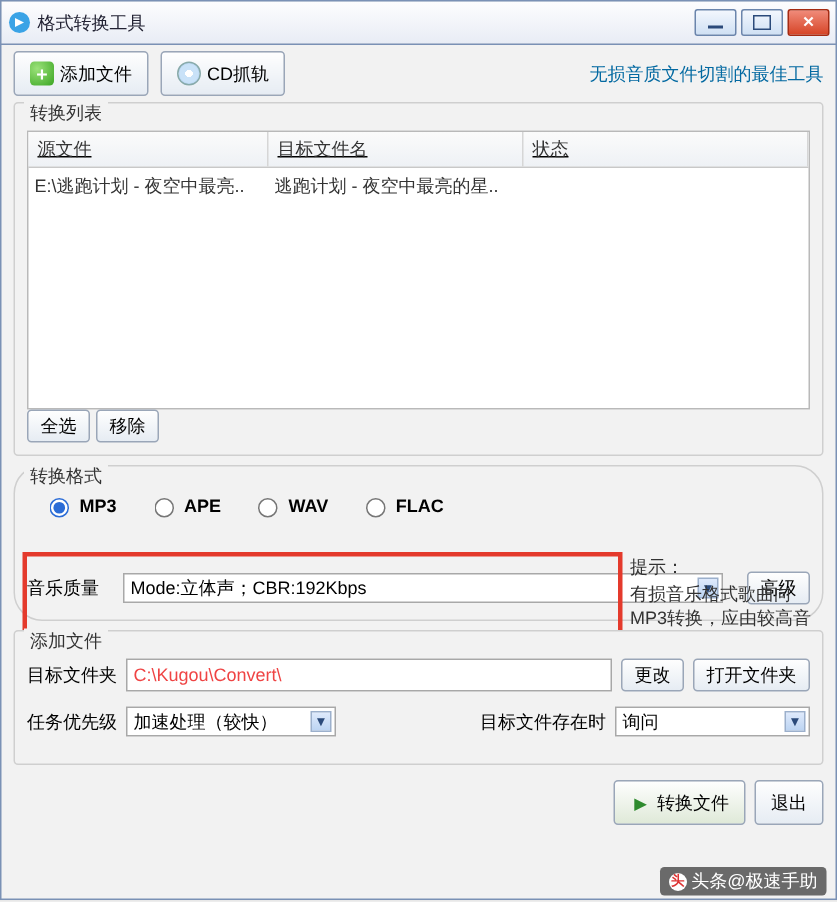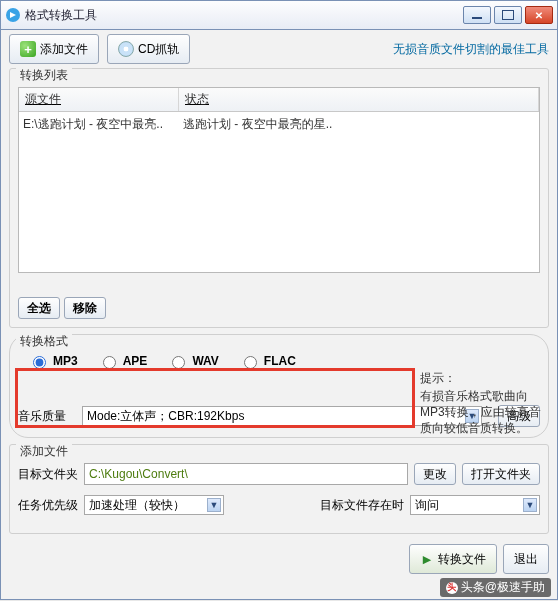--- a/index.html
+++ b/index.html
@@ -26,37 +26,37 @@
 .grp { border: 1px solid #cfcfcf; border-radius:3px; margin-bottom:6px; padding: 18px 8px 8px 8px; position:relative; background:#f2f2f2;}
 .grp-title{ position:absolute; top:-2px; left:6px; background:#f2f2f2; padding:0 4px; color:#333;}
 
 .table{ border:1px solid #b9b9b9; background:#fff; height:186px; }
 .thead{display:flex;background:linear-gradient(#fbfbfb,#eef1f5);border-bottom:1px solid #c8c8c8;text-decoration:underline;}
 .th{padding:3px 6px;border-right:1px solid #d6d6d6;color:#333;}
 .th.c1{width:160px;} .th.c2{width:170px;} .th.c3{flex:1;}
 .tbody{padding:4px 4px; color:#333;}
 .trow{display:flex;} .td.c1{width:160px;overflow:hidden;white-space:nowrap;} .td.c2{width:170px;overflow:hidden;white-space:nowrap;} .td.c3{flex:1;}
 
-.rowbtns{margin-top:24px;display:flex;gap:4px;font-weight:bold;}
+.rowbtns{margin-top:0;display:flex;gap:4px;}
 
 .redbox{border:3px solid #e43a2c;position:absolute;left:14px;top:338px;width:400px;height:60px;pointer-events:none;}
 
 .fmt-radios{display:flex;gap:20px;align-items:center;padding-left:10px;}
 .rlabel{display:flex;align-items:center;gap:4px;font-weight:bold;font-size:14px;}
 .rlabel input{accent-color:#2b6cd6;}
 
 .hint{position:absolute;right:12px;top:340px;width:125px;color:#333;line-height:16px;}
 .hint-title{margin-bottom:2px;}
 
 .qrow{display:flex;align-items:center;gap:16px;margin-top:36px;}
 .combo{flex:1;height:20px;border:1px solid #a8a8a8;background:#fff;display:flex;align-items:center;justify-content:space-between;padding:0 2px 0 4px;}
 .combo .arrow{width:14px;height:14px;border:1px solid #9cb0cc;background:linear-gradient(#dfeafc,#bcd4f2);display:flex;align-items:center;justify-content:center;font-size:9px;color:#2b4a7a;}
 
 .setrow{display:flex;align-items:center;gap:6px;margin-bottom:10px;}
-.txt{flex:1;height:22px;border:1px solid #a8a8a8;background:#fff;padding:0 4px;display:flex;align-items:center;color:#4d7c0f;}
+.txt{flex:1;height:22px;border:1px solid #a8a8a8;background:#fff;padding:0 4px;display:flex;align-items:center;color:#ef4444;}
 
 .bottom-btns{display:flex;justify-content:flex-end;gap:6px;margin-top:10px;}
 .btn.primary{background:linear-gradient(#fefefe,#dfe9d8);}
 
 .watermark{position:absolute;right:6px;bottom:2px;color:#fff;background:rgba(60,60,60,.75);border-radius:3px;padding:1px 6px;font-size:11px;display:flex;align-items:center;gap:3px;}
 .watermark .wm-ic{width:12px;height:12px;border-radius:50%;background:#fff;color:#d33;display:inline-flex;align-items:center;justify-content:center;font-size:9px;font-weight:bold;}
 
 .icon-plus{width:16px;height:16px;display:inline-block;position:relative;}
 .icon-plus::before{content:"";position:absolute;inset:0;background:radial-gradient(circle at 30% 30%,#9be27a,#3aa522);border-radius:3px;}
 .icon-plus::after{content:"+";position:absolute;inset:0;display:flex;align-items:center;justify-content:center;color:#fff;font-weight:bold;font-size:13px;}
@@ -95,20 +95,21 @@
     </div>
     <div class="spacer"></div>
     <span class="lossless">无损音质文件切割的最佳工具</span>
   </div>
 
   <div class="grp">
     <span class="grp-title">转换列表</span>
     <div class="table">
       <div class="thead">
         <div class="th c1">源文件</div>
+        <div class="th c2">目标文件名</div>
         <div class="th c3">状态</div>
       </div>
       <div class="tbody">
         <div class="trow">
           <div class="td c1">E:\逃跑计划 - 夜空中最亮..</div>
           <div class="td c2">逃跑计划 - 夜空中最亮的星..</div>
           <div class="td c3"></div>
         </div>
       </div>
     </div>

